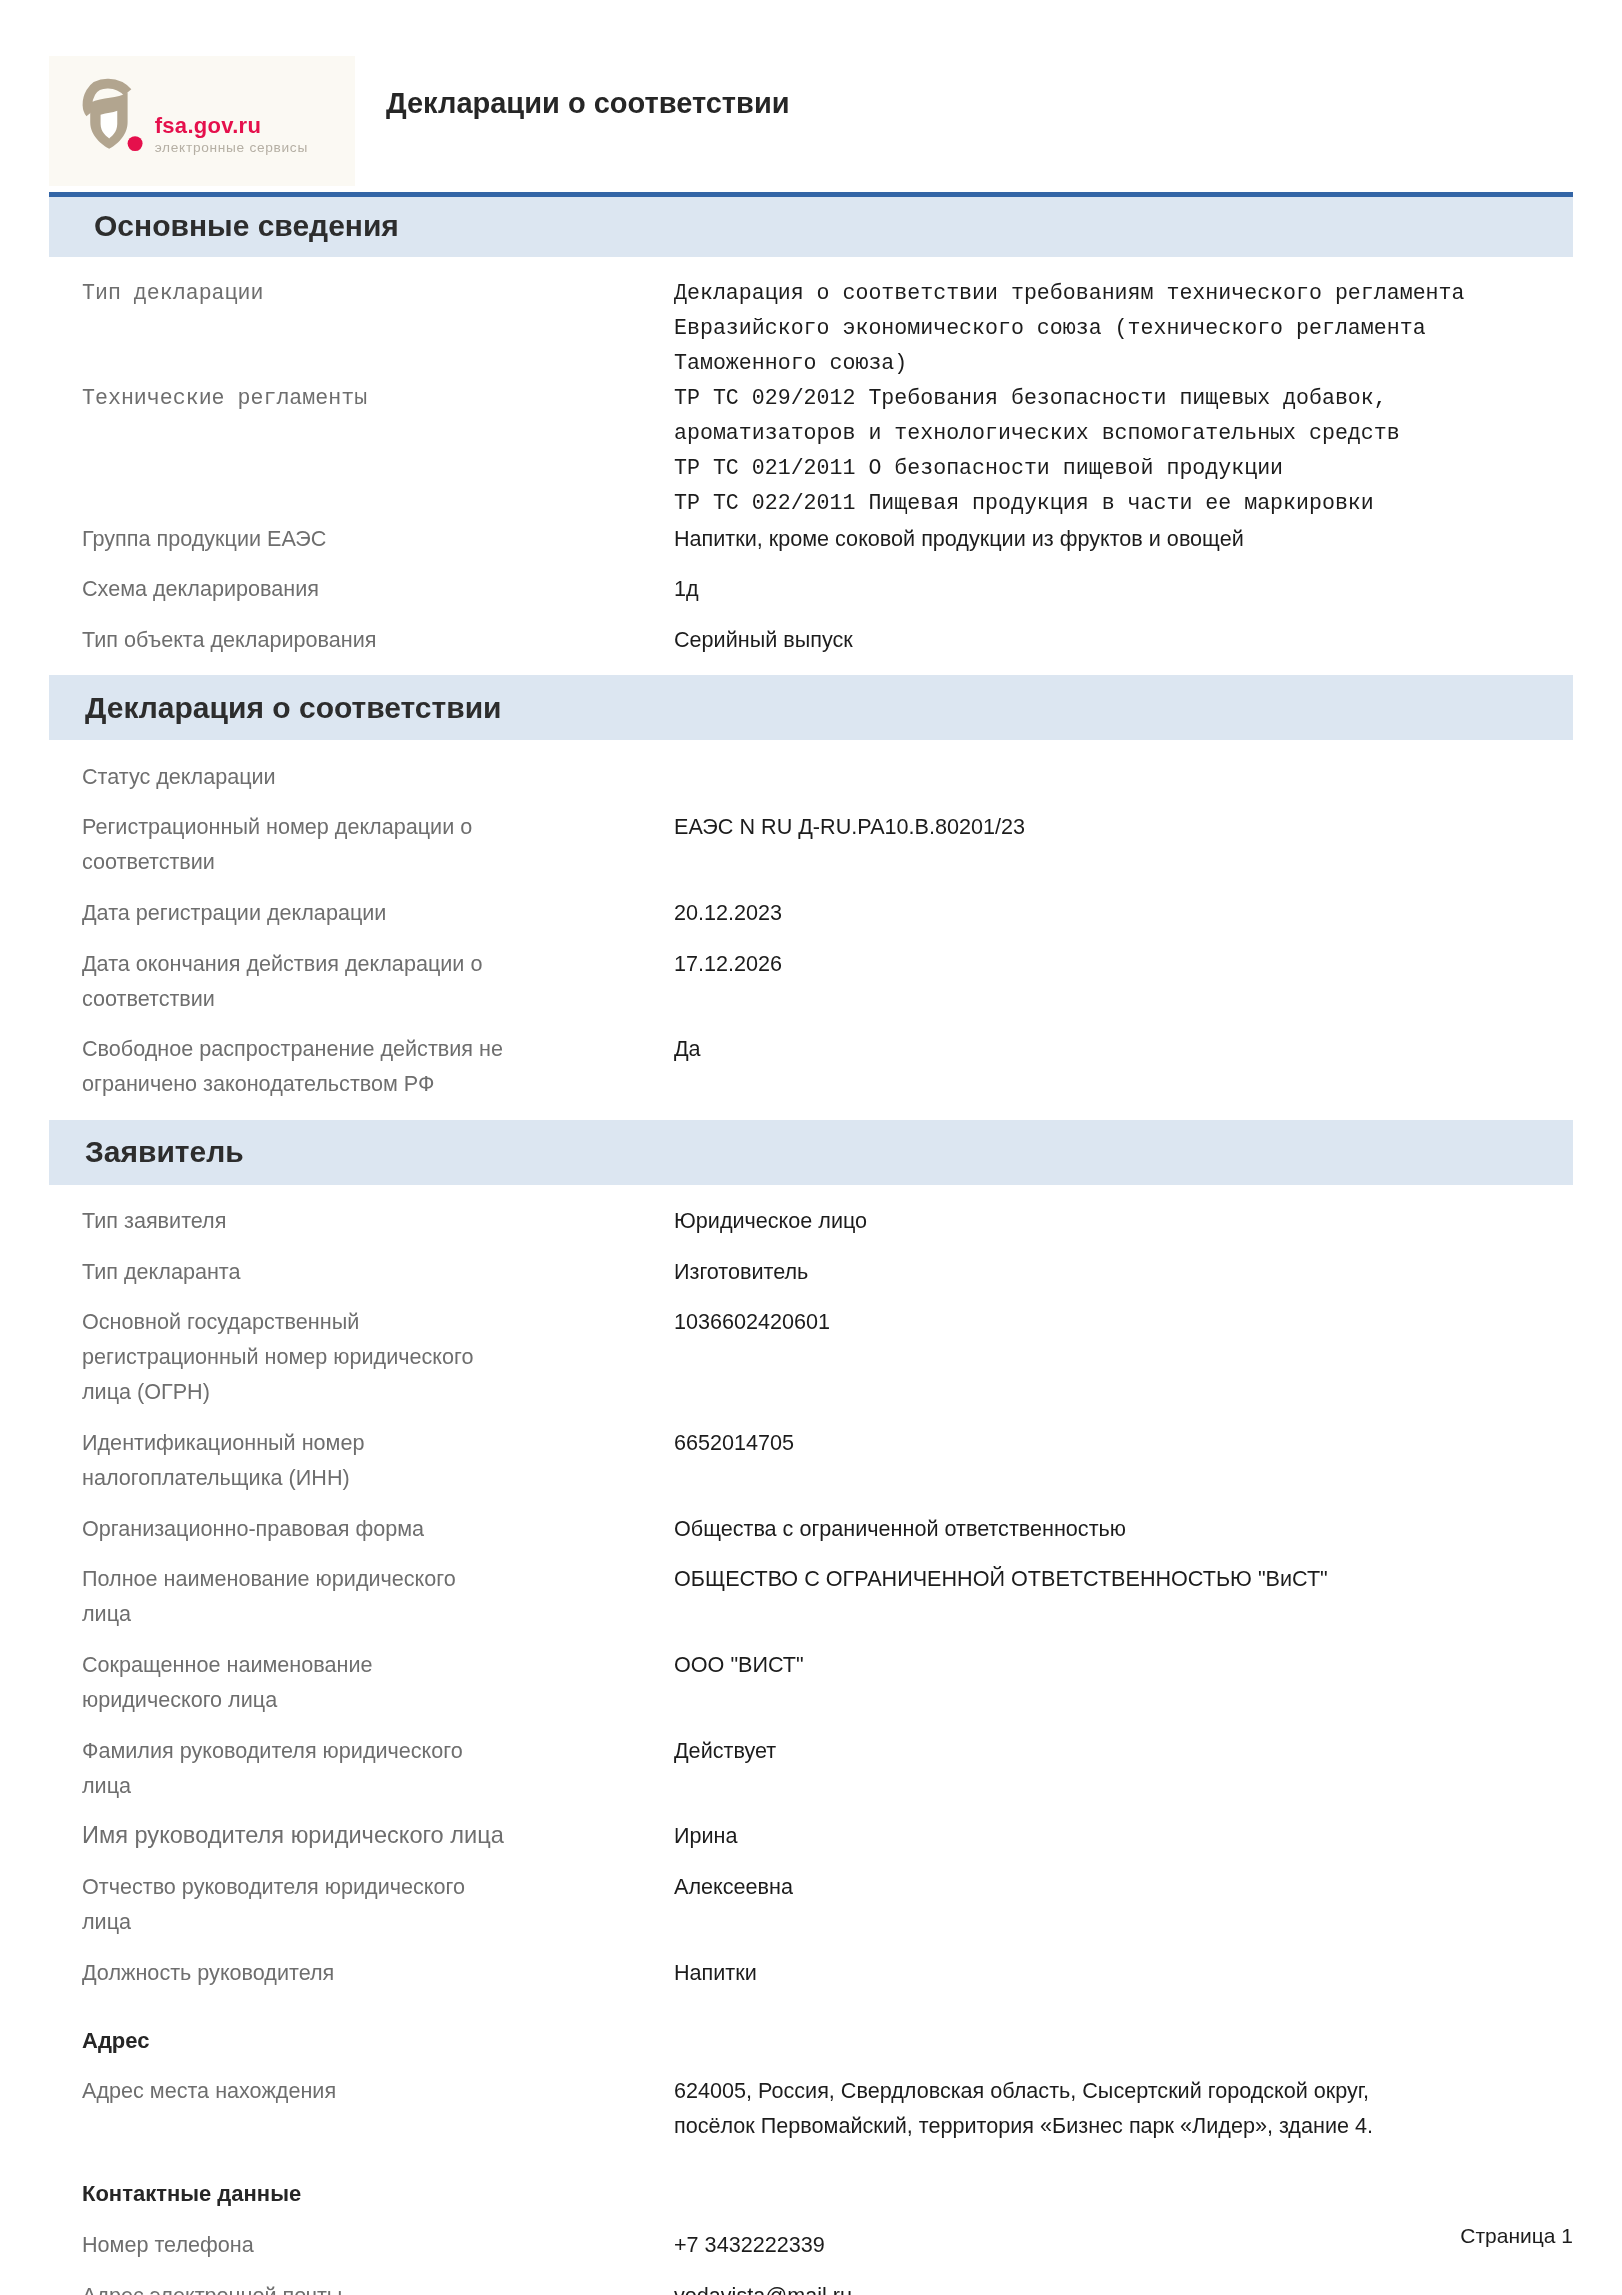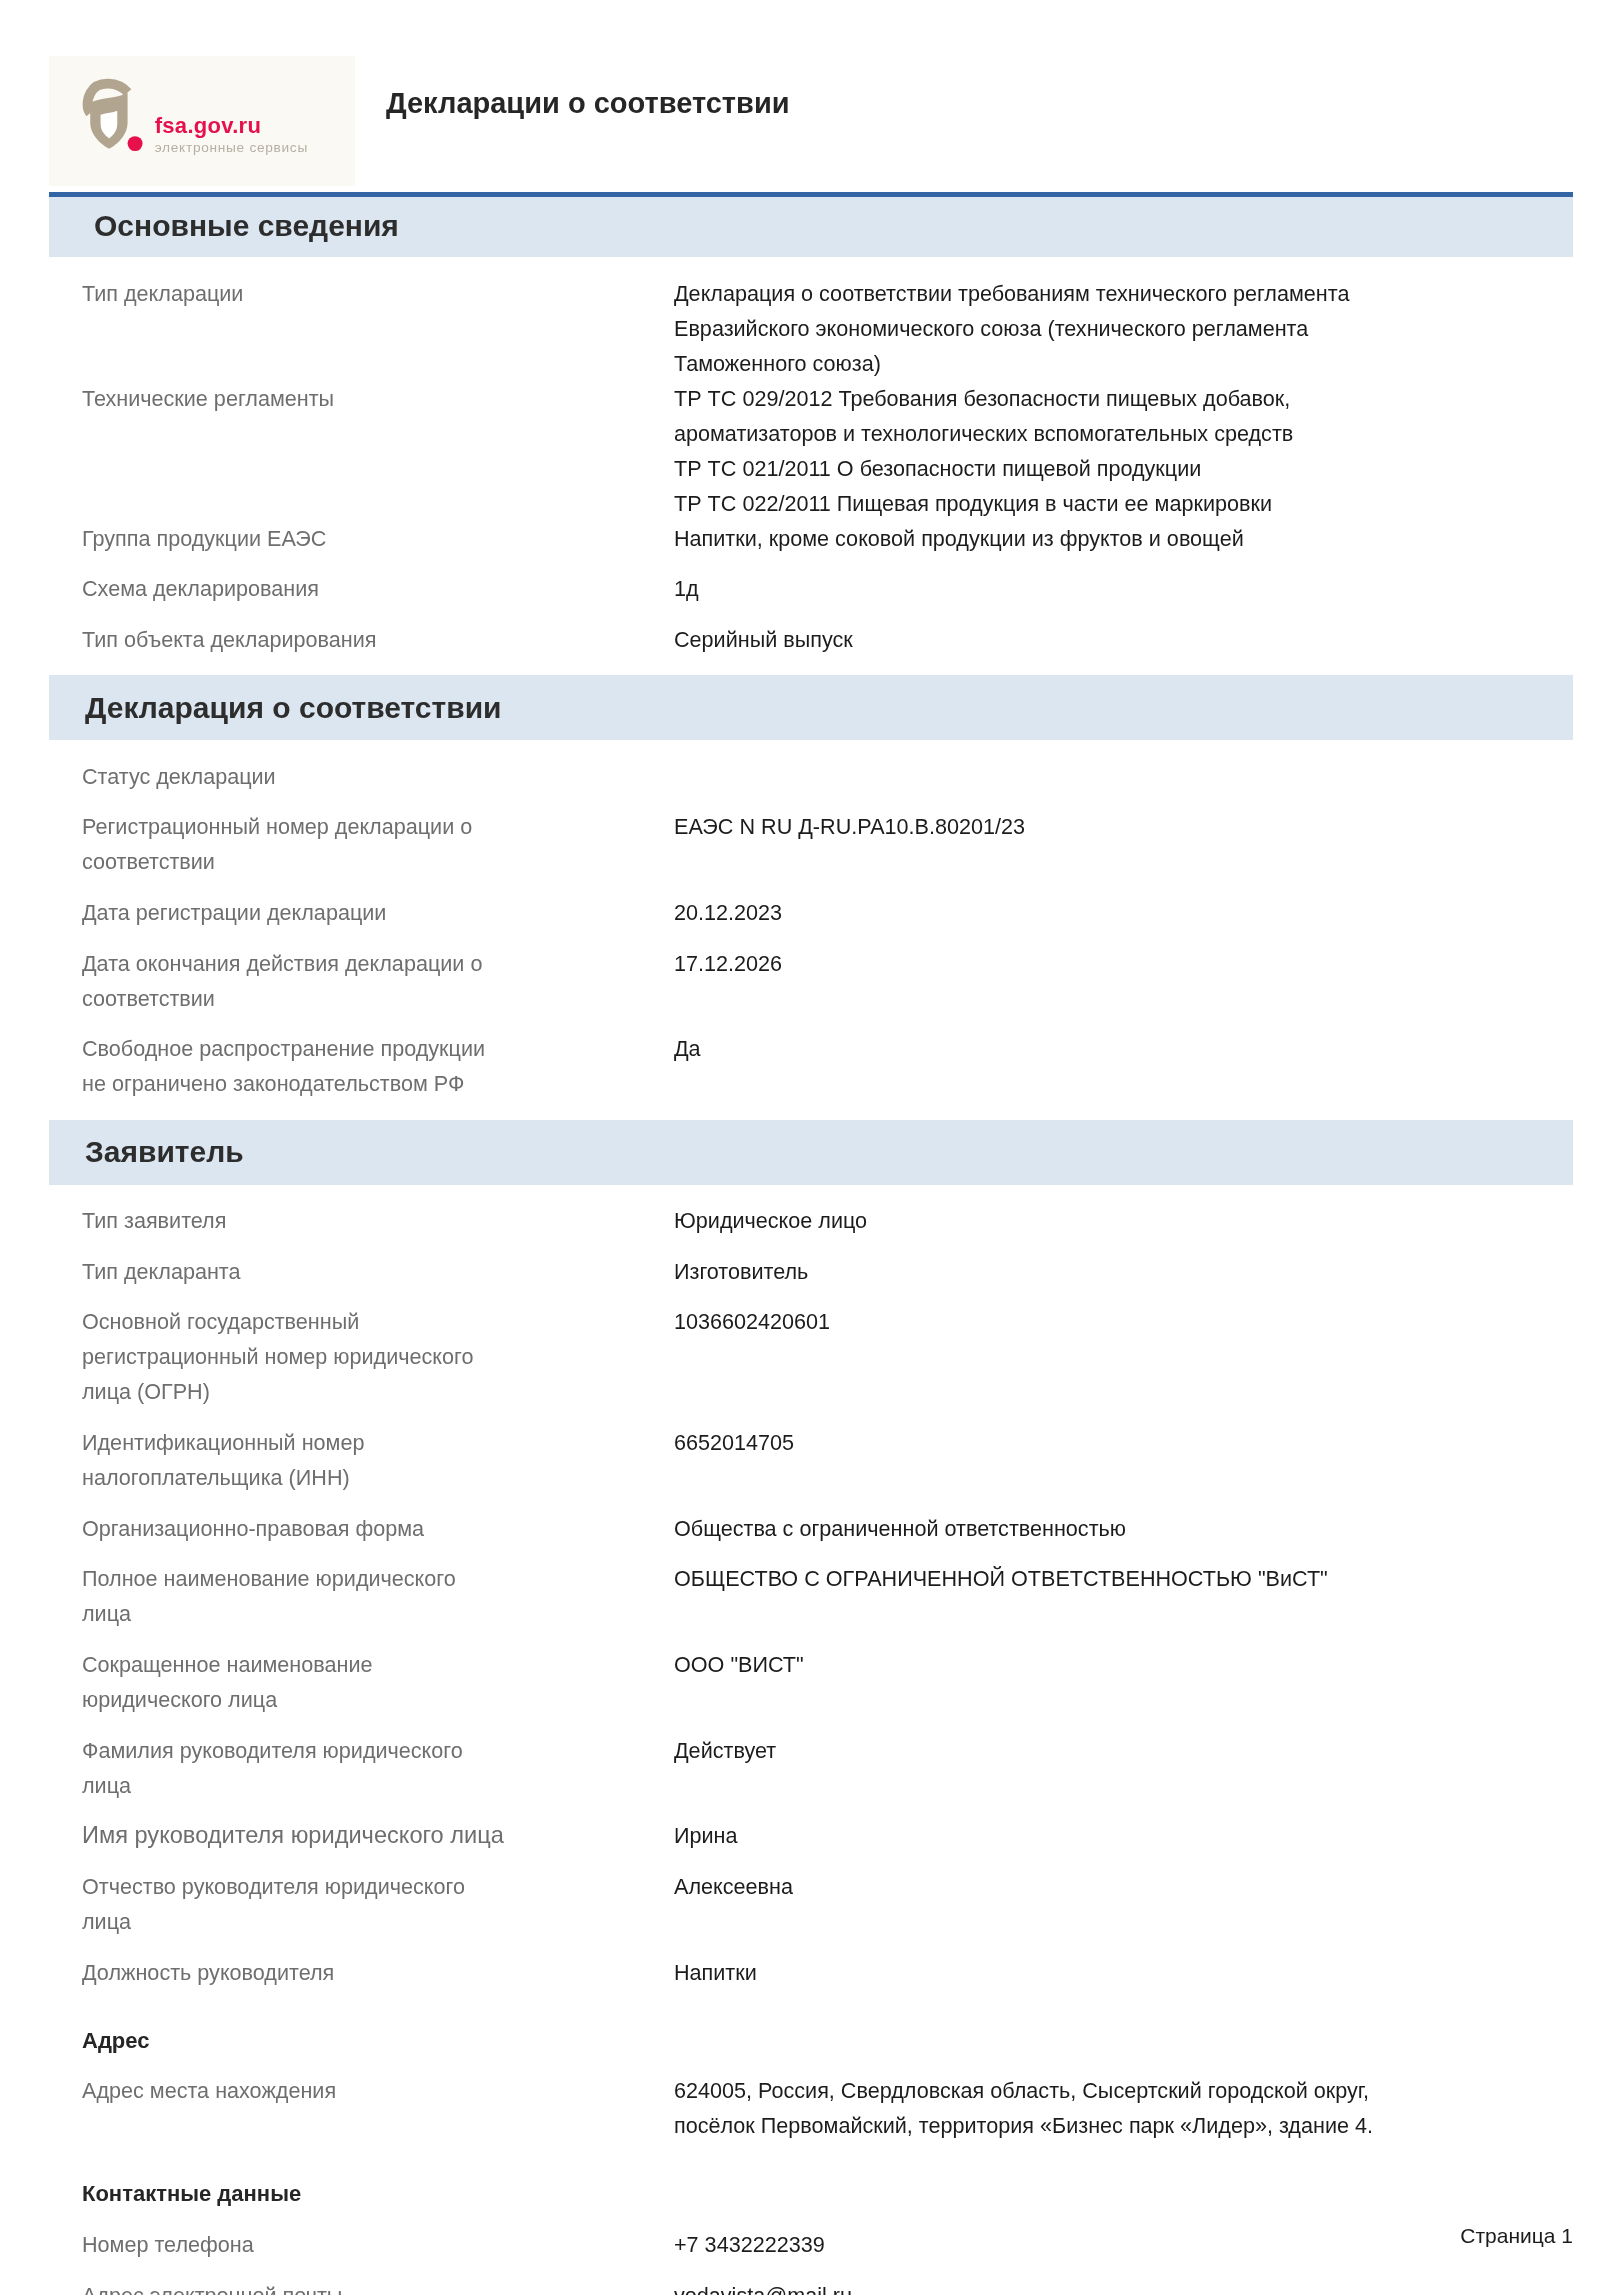--- a/index.html
+++ b/index.html
@@ -65,21 +65,21 @@
     padding-left: 45px;
   }
   .section-body { padding-top: 18.3px; padding-bottom: 2.6px; }
 
   .row {
     display: grid;
     grid-template-columns: 428px 1fr;
     column-gap: 164px;
     margin: 0 0 15.7px 33px;
   }
-  .row.tight { margin-bottom: 0; }
+  .row.tight { margin-bottom: 0; font-family: Liberation Mono, monospace; }
   .row-label {
     color: #6e6e6e;
     font-size: 21.6px;
     line-height: 35px;
   }
   .row-label.lg { font-size: 23.6px; }
   .row-value {
     color: #1c1c1c;
     font-size: 21.6px;
     line-height: 35px;
@@ -168,21 +168,21 @@
         </div>
         <div class="row">
           <div class="row-label">Дата регистрации декларации</div>
           <div class="row-value">20.12.2023</div>
         </div>
         <div class="row">
           <div class="row-label">Дата окончания действия декларации о соответствии</div>
           <div class="row-value">17.12.2026</div>
         </div>
         <div class="row">
-          <div class="row-label">Свободное распространение продукции не ограничено законодательством РФ</div>
+          <div class="row-label">Свободное распространение действия не ограничено законодательством РФ</div>
           <div class="row-value">Да</div>
         </div>
       </div>
     </section>
 
     <section>
       <div class="section-header">Заявитель</div>
       <div class="section-body">
         <div class="row">
           <div class="row-label">Тип заявителя</div>

